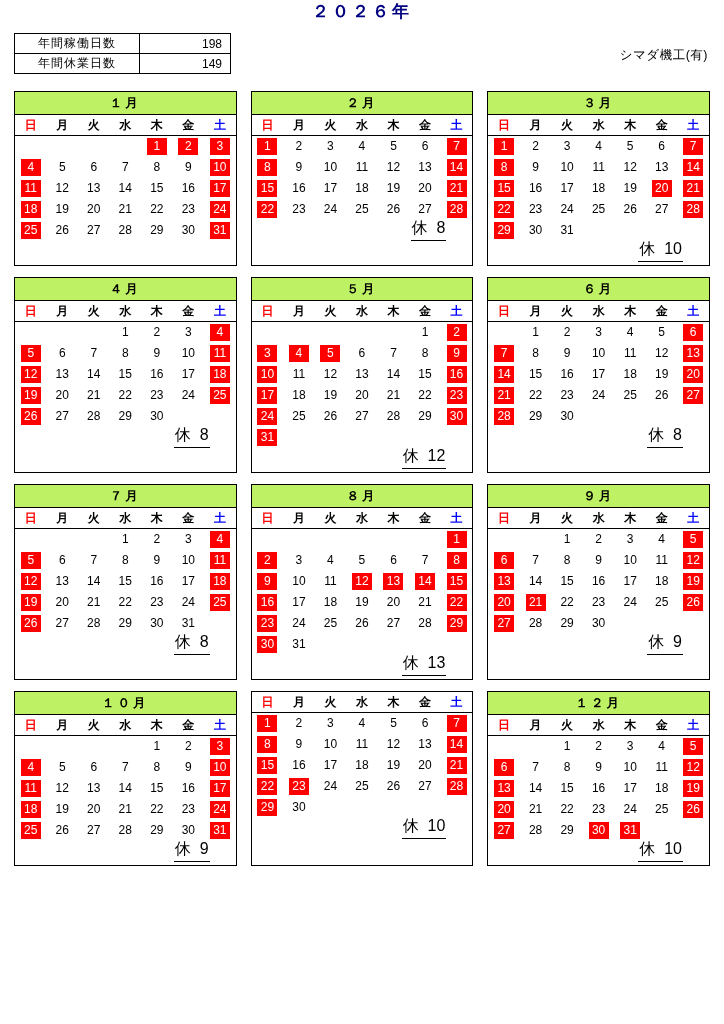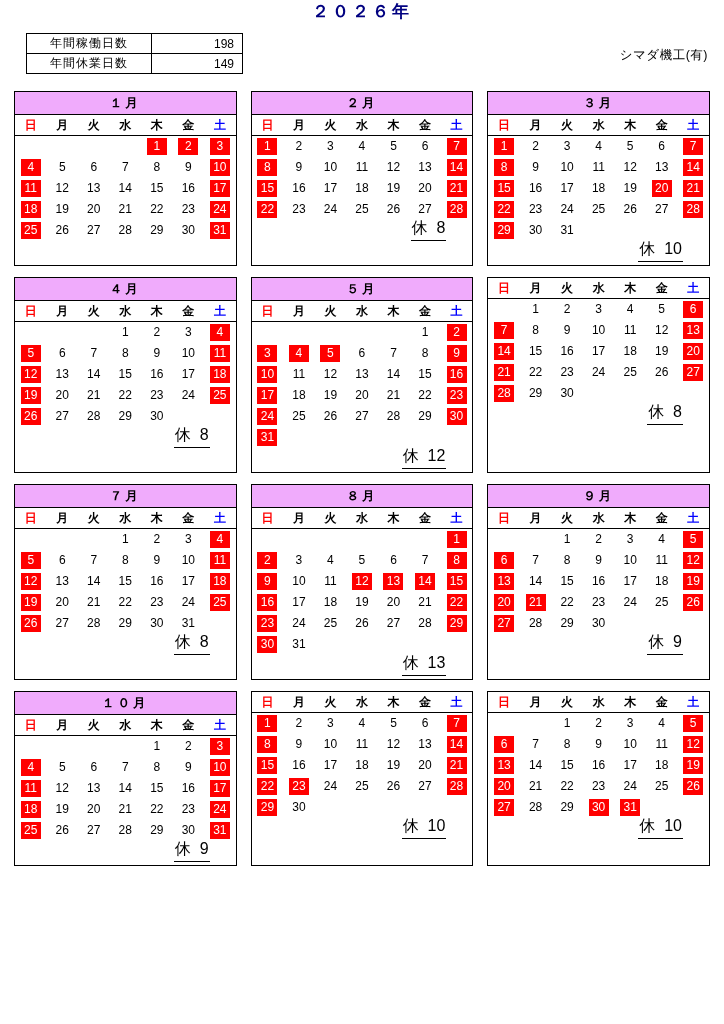--- a/index.html
+++ b/index.html
@@ -30,21 +30,21 @@
     letter-spacing: 3px;
     margin-bottom: 10px;
   }
   .topbar {
     position: relative;
     height: 48px;
   }
   table.summary {
     border-collapse: collapse;
     font-size: 12px;
-    margin-left: 12px;
+    margin-left: 0px;
   }
   table.summary td {
     border: 1px solid #000;
     height: 17px;
     padding: 1px 4px;
   }
   table.summary td.lbl {
     width: 116px;
     text-align: center;
     letter-spacing: 1px;
@@ -67,21 +67,21 @@
     column-gap: 14px;
     row-gap: 11px;
     margin-top: 10px;
   }
   .month {
     border: 1px solid #000;
     box-sizing: border-box;
     background: #fff;
   }
   .month-head {
-    background: #f0abfc;
+    background: #bef264;
     border-bottom: 1px solid #000;
     text-align: center;
     font-size: 12.5px;
     font-weight: bold;
     letter-spacing: 3px;
     padding: 3px 0 2px;
   }
   table.cal {
     border-collapse: collapse;
     width: 100%;
@@ -778,20 +778,21 @@
               <td></td>
               <td></td>
             </tr>
           </tbody>
         </table>
         <div class="foot">
           <div class="foot-inner">休  12</div>
         </div>
       </div>
       <div class="month">
+        <div class="month-head">６月</div>
         <table class="cal">
           <thead>
             <tr>
               <th class="sun">日</th>
               <th>月</th>
               <th>火</th>
               <th>水</th>
               <th>木</th>
               <th>金</th>
               <th class="sat">土</th>
@@ -1547,20 +1548,21 @@
               <td></td>
               <td></td>
             </tr>
           </tbody>
         </table>
         <div class="foot">
           <div class="foot-inner">休  10</div>
         </div>
       </div>
       <div class="month">
+        <div class="month-head">１２月</div>
         <table class="cal">
           <thead>
             <tr>
               <th class="sun">日</th>
               <th>月</th>
               <th>火</th>
               <th>水</th>
               <th>木</th>
               <th>金</th>
               <th class="sat">土</th>

